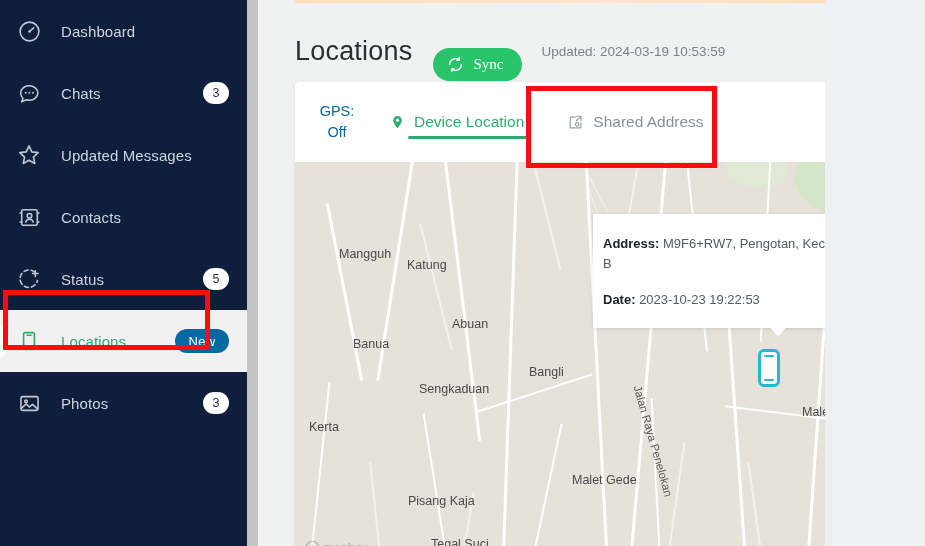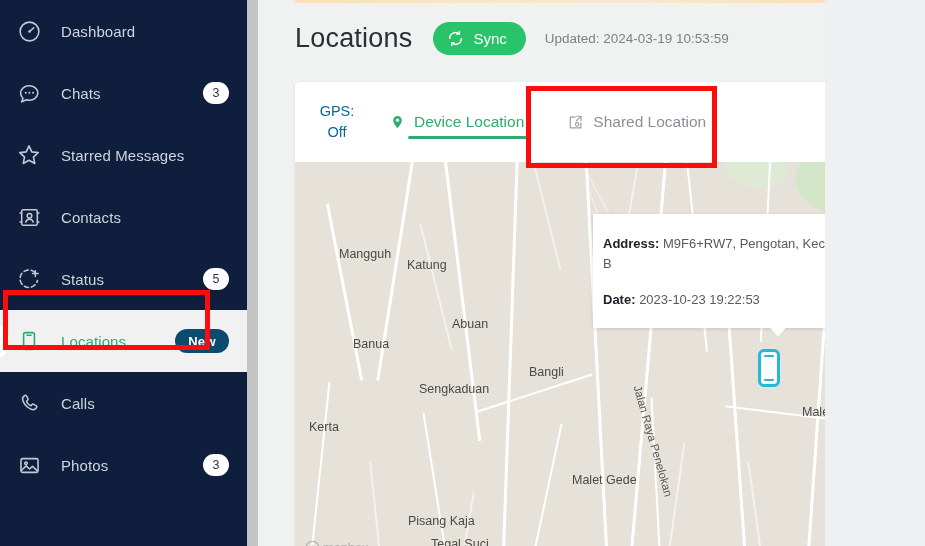--- a/index.html
+++ b/index.html
@@ -45,27 +45,26 @@
     background: #ffffff;
     color: #2c3551;
     font-size: 12.5px;
     display: flex; align-items: center; justify-content: center;
     padding: 0 7px;
   }
   .nav-item .pill-new {
     margin-left: auto;
     height: 24px; min-width: 54px;
     border-radius: 12px;
-    background: #0c4a6e;
+    background: #0369a1;
     color: #ffffff;
     font-size: 13px;
     display: flex; align-items: center; justify-content: center;
     padding: 0 11px;
     letter-spacing: .3px;
-    font-weight: bold;
   }
   .nav-item.active {
     background: #f1f1f2;
     border-radius: 0 0 0 0;
   }
   .nav-item.active .lbl { color: #2fab6e; }
   .nav-item.active .ic { color: #2fab6e; }
   .nav-item.active::before {
     content: "";
     position: absolute; left: -9px; top: 50%;
@@ -116,21 +115,22 @@
     height: 33px;
     border-radius: 17px;
     background: #2ecc71;
     background: #29c46a;
     color: #fff;
     display: flex; align-items: center;
     padding: 0 19px 0 14px;
     font-size: 15px;
     cursor: pointer;
     border: none;
-    font-family: Liberation Sans, sans-serif;
+    font-family: Liberation Serif, serif;
+    margin-top: 26px;
   }
   .sync-btn .sync-ic { margin-right: 9px; display: flex; }
   .updated {
     margin-left: 19px;
     font-size: 13.5px;
     color: #7d8287;
     white-space: nowrap;
   }
 
   
@@ -314,21 +314,21 @@
       <span class="lbl">Chats</span>
       <span class="badge">3</span>
     </div>
 
     <div class="nav-item">
       <span class="ic">
         <svg width="26" height="26" viewBox="0 0 24 24" fill="none" stroke="currentColor" stroke-width="1.5">
           <path d="M12 3.6l2.55 5.5 5.95.72-4.4 4.1 1.2 5.9L12 16.9 6.7 19.8l1.2-5.9-4.4-4.1 5.95-.72z" stroke-linejoin="round"></path>
         </svg>
       </span>
-      <span class="lbl">Starred Messages</span>
+      <span class="lbl">Updated Messages</span>
     </div>
 
     <div class="nav-item">
       <span class="ic">
         <svg width="25" height="25" viewBox="0 0 24 24" fill="none" stroke="currentColor" stroke-width="1.5">
           <rect x="4.5" y="4.5" width="15" height="15" rx="1.6"></rect>
           <circle cx="12" cy="10.3" r="2.2"></circle>
           <path d="M8.4 16.4c.6-1.8 2-2.7 3.6-2.7s3 .9 3.6 2.7" stroke-linecap="round"></path>
           <path d="M4.5 7.6H2.9M4.5 16.4H2.9M19.5 7.6h1.6M19.5 16.4h1.6" stroke-linecap="round"></path>
         </svg>
@@ -352,28 +352,20 @@
         <svg width="24" height="24" viewBox="0 0 24 24" fill="none" stroke="currentColor" stroke-width="1.6">
           <rect x="6.6" y="3.6" width="10.8" height="16.8" rx="1.7"></rect>
           <path d="M10 6.3h4" stroke-linecap="round"></path>
           <circle cx="12" cy="17.4" r=".85" fill="currentColor" stroke="none"></circle>
         </svg>
       </span>
       <span class="lbl">Locations</span>
       <span class="pill-new">New</span>
     </div>
 
-    <div class="nav-item">
-      <span class="ic">
-        <svg width="25" height="25" viewBox="0 0 24 24" fill="none" stroke="currentColor" stroke-width="1.5">
-          <path d="M7.2 4.4c.7-.5 1.6-.3 2 .5l1.2 2.2c.35.65.2 1.45-.35 1.9l-.9.75c.55 1.9 2.3 3.75 4.25 4.5l.7-.95c.45-.6 1.25-.8 1.9-.45l2.25 1.2c.8.42 1 1.35.45 2.05-1.15 1.5-3.15 2.2-5 1.45-3.65-1.5-6.75-4.75-8.1-8.5-.65-1.85.15-3.6 1.6-4.65z" stroke-linejoin="round"></path>
-        </svg>
-      </span>
-      <span class="lbl">Calls</span>
-    </div>
 
 
     <div class="nav-item">
       <span class="ic">
         <svg width="25" height="25" viewBox="0 0 24 24" fill="none" stroke="currentColor" stroke-width="1.5">
           <rect x="3.8" y="5.4" width="16.4" height="13.2" rx="1.6"></rect>
           <circle cx="8.6" cy="9.8" r="1.25"></circle>
           <path d="M4.4 16.6l4.4-4.2 3.2 3 2.9-2.6 4.7 4.3" stroke-linejoin="round" stroke-linecap="round"></path>
         </svg>
       </span>
@@ -429,21 +421,21 @@
 
           <div class="tab shared">
             <span class="tic">
               <svg width="17" height="17" viewBox="0 0 24 24" fill="none" stroke="#9aa0a6" stroke-width="1.7" stroke-linecap="round" stroke-linejoin="round">
                 <path d="M11.5 4.5H4.6v15h15v-6.6"></path>
                 <path d="M13.6 3.2h6.2v6.2"></path>
                 <path d="M19.2 3.8l-5.8 5.8"></path>
                 <circle cx="14.4" cy="14.6" r="2.5"></circle>
               </svg>
             </span>
-            <span>Shared Location</span>
+            <span>Shared Address</span>
           </div>
         </div>
       </div>
 
       <div class="map">
 
         <div class="greenpatch" style="left:500px;top:-16px;width:120px;height:74px;"></div>
         <div class="greenpatch" style="left:596px;top:8px;width:90px;height:96px;background:#d9e9cd;"></div>
         <div class="greenpatch" style="left:430px;top:-14px;width:62px;height:40px;background:#dfead6;"></div>
 
@@ -486,21 +478,21 @@
         </div>
 
         <div class="map-label" style="left:44px;top:85px;">Mangguh</div>
         <div class="map-label" style="left:112px;top:96px;">Katung</div>
         <div class="map-label" style="left:157px;top:155px;">Abuan</div>
         <div class="map-label" style="left:58px;top:175px;">Banua</div>
         <div class="map-label" style="left:234px;top:203px;">Bangli</div>
         <div class="map-label" style="left:124px;top:220px;">Sengkaduan</div>
         <div class="map-label" style="left:14px;top:258px;">Kerta</div>
         <div class="map-label" style="left:277px;top:311px;">Malet Gede</div>
-        <div class="map-label" style="left:113px;top:352px;text-align:right;">Pisang Kaja</div>
+        <div class="map-label" style="left:113px;top:332px;text-align:right;">Pisang Kaja</div>
         <div class="map-label" style="left:136px;top:375px;">Tegal Suci</div>
         <div class="map-label" style="left:507px;top:243px;">Malet</div>
         <div class="map-label vert" style="left:348px;top:222px;">Jalan Raya Penelokan</div>
 
         <div class="phone-marker" style="left:463px;top:187px;"></div>
 
         <div class="mapbox-logo">
           <svg width="15" height="15" viewBox="0 0 24 24" fill="none" stroke="#3d3d3d" stroke-width="1.8">
             <circle cx="12" cy="12" r="10"></circle>
             <path d="M12 7.5l1.6 2.9 2.9 1.6-2.9 1.6L12 16.5l-1.6-2.9L7.5 12l2.9-1.6z" fill="#3d3d3d" stroke="none"></path>

